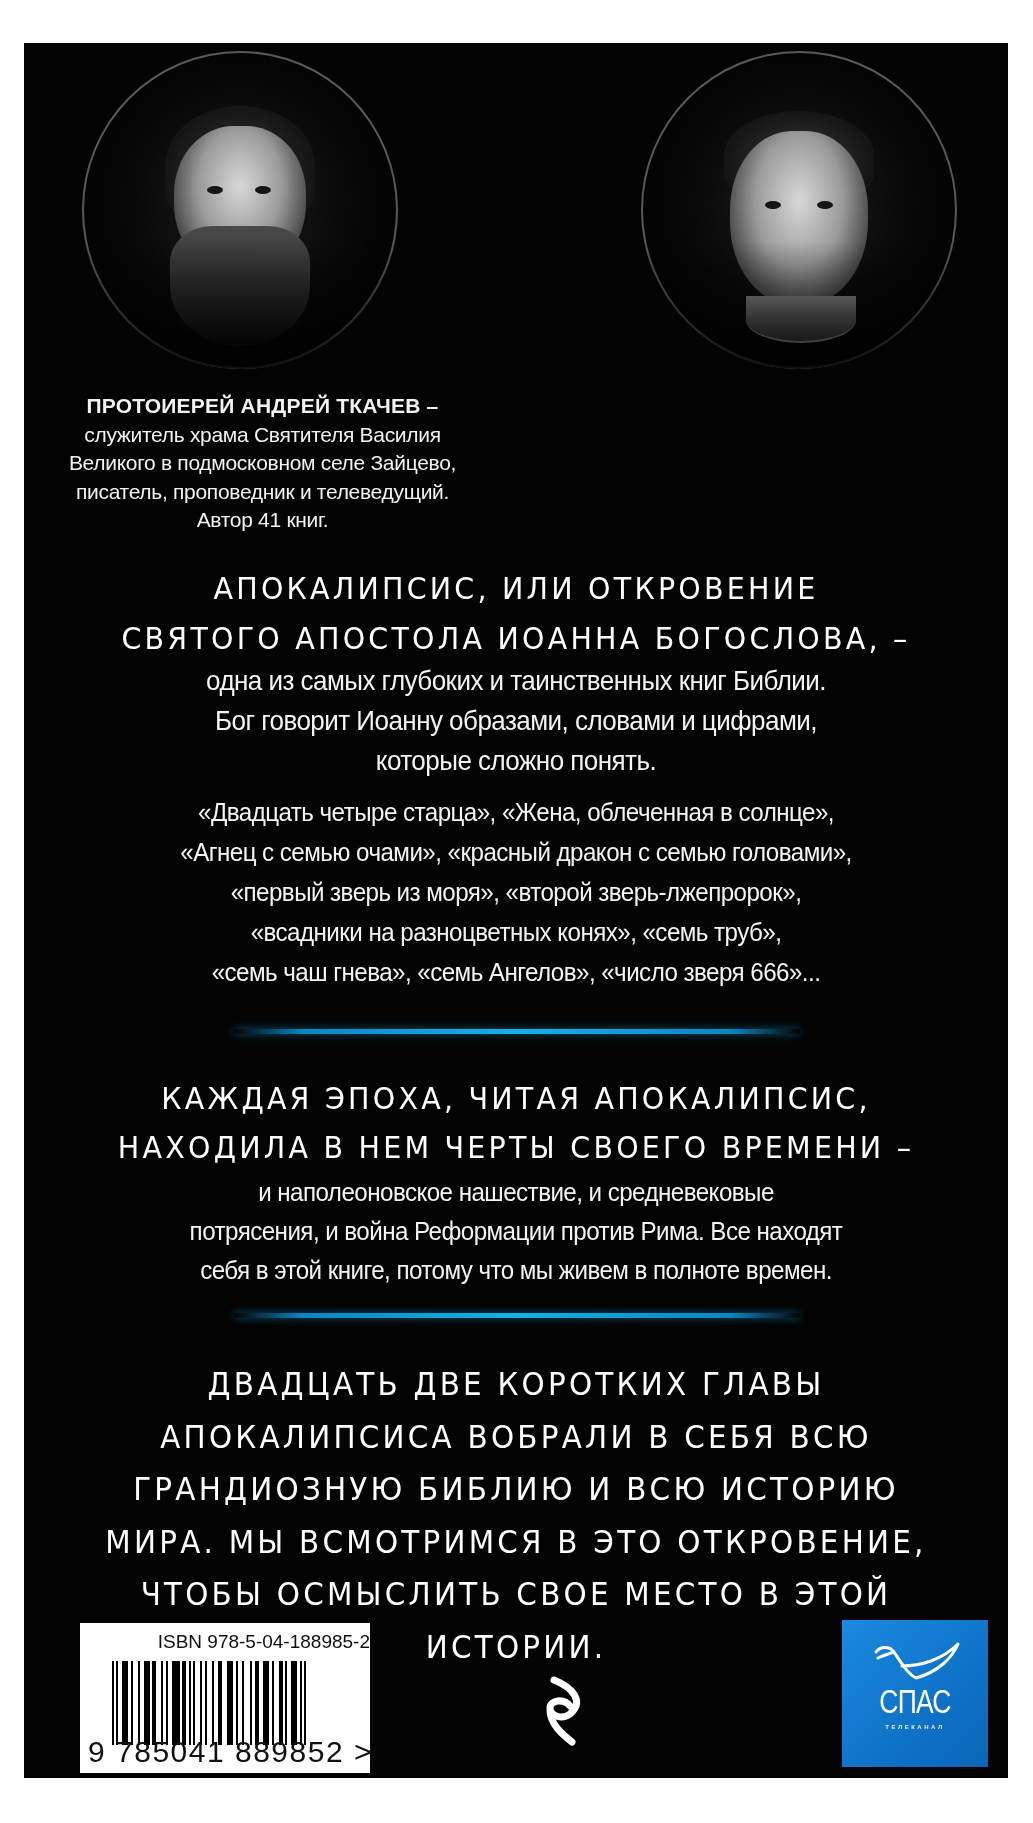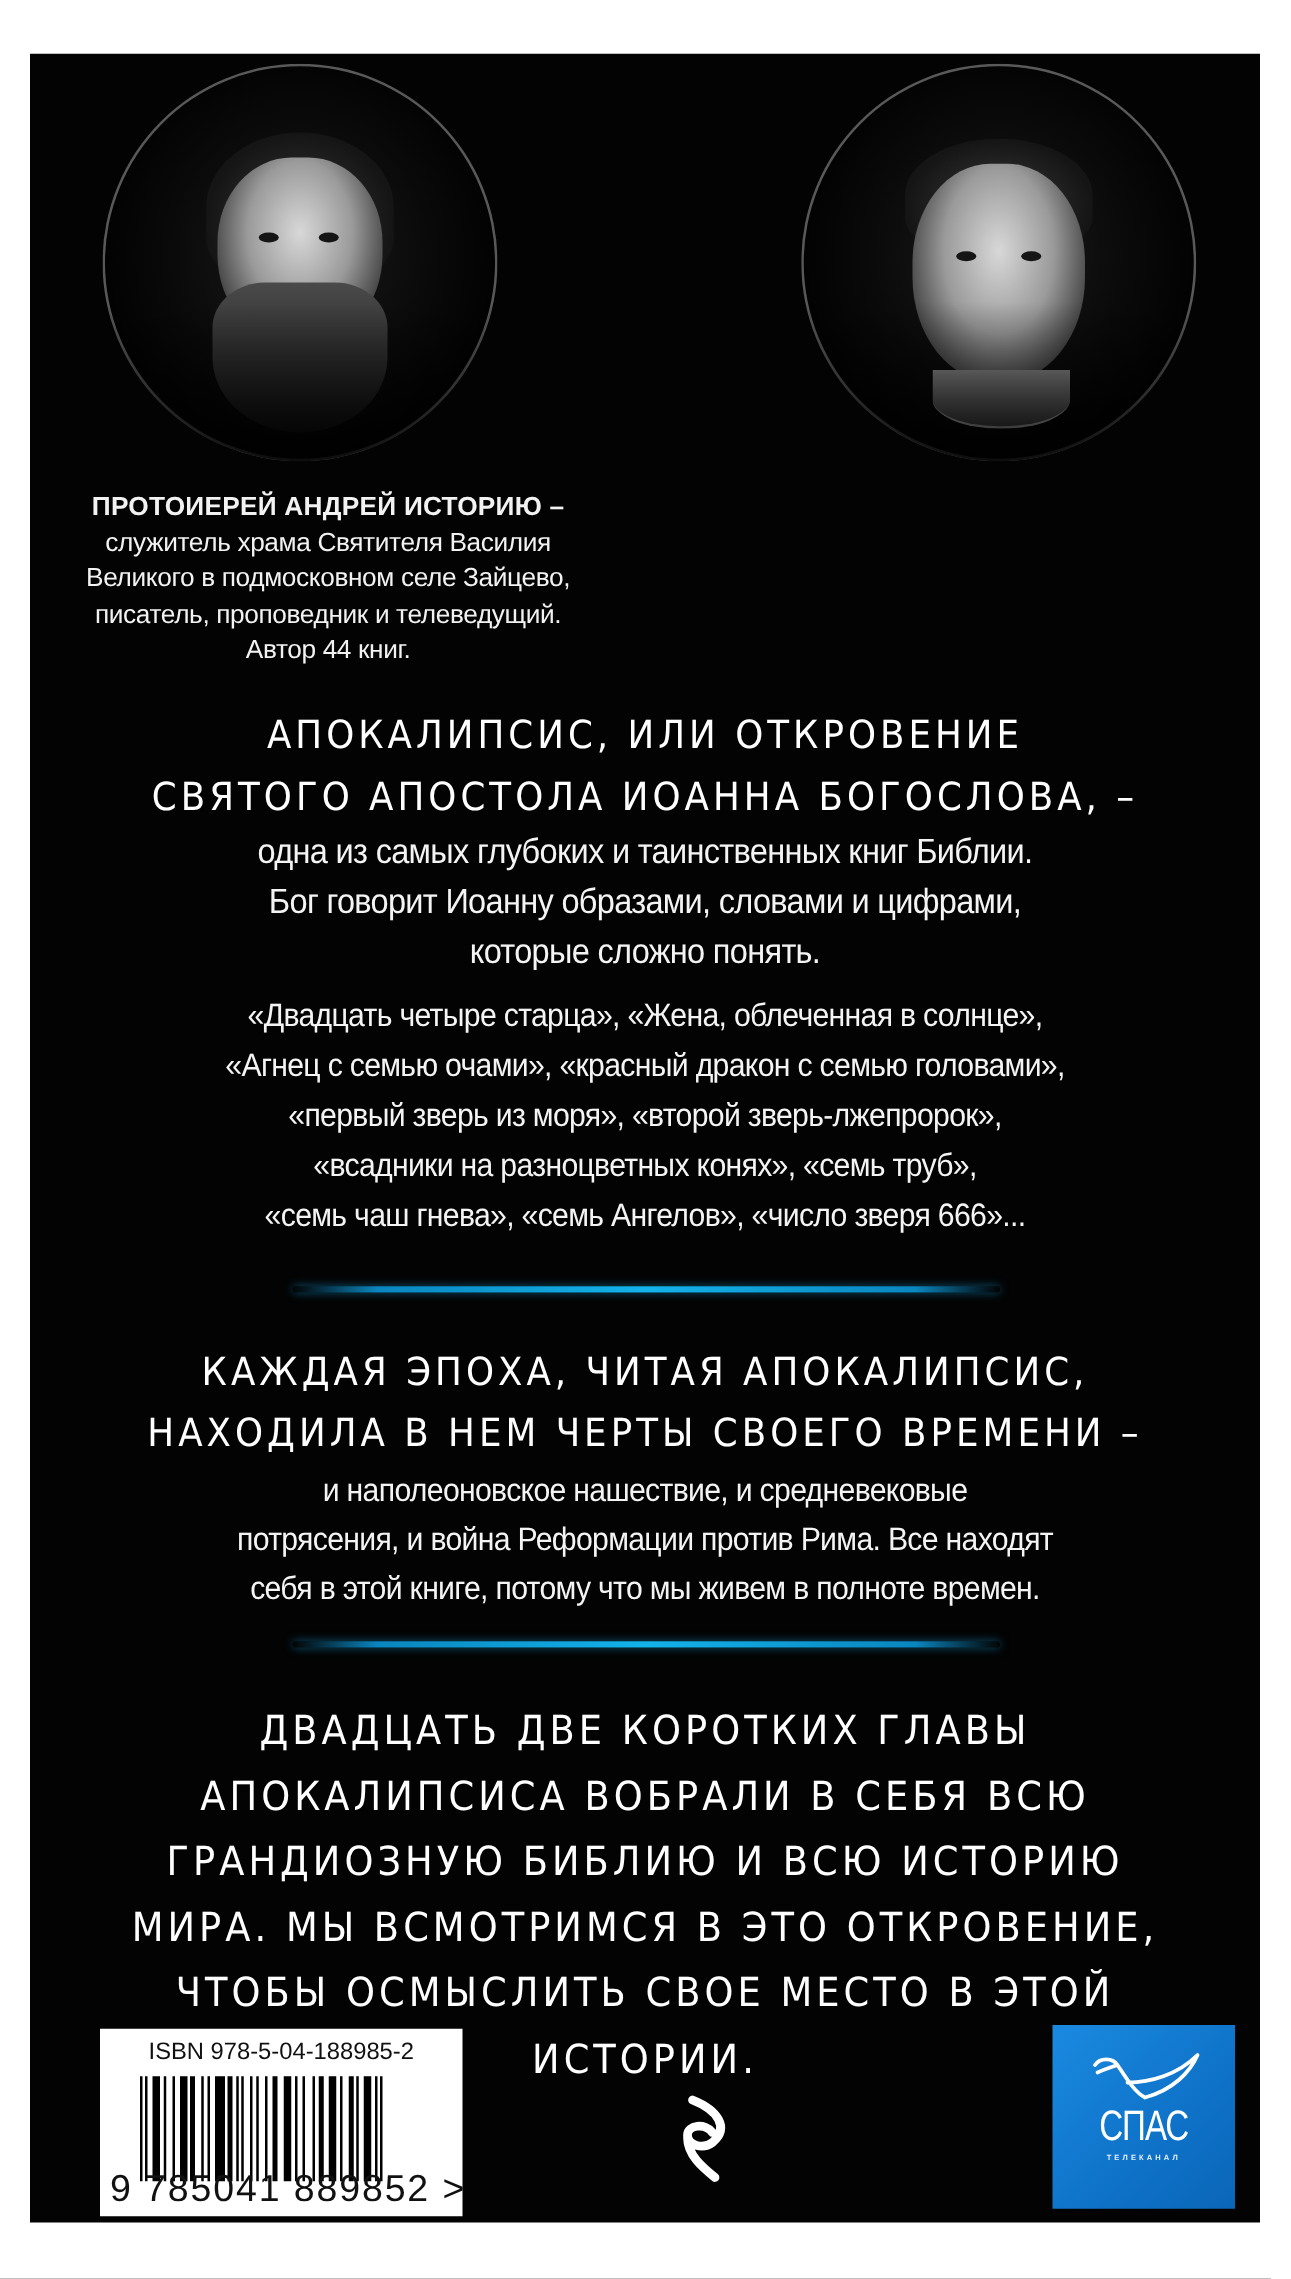--- a/index.html
+++ b/index.html
@@ -54,21 +54,21 @@
   }
   .divider {
     position:absolute; left:234px; width:566px; height:5px; border-radius:3px;
     background: linear-gradient(90deg, rgba(0,120,170,0) 0%, #0a86bf 12%, #13b3ea 50%, #0a86bf 88%, rgba(0,120,170,0) 100%);
     box-shadow: 0 0 8px rgba(20,160,220,0.55);
   }
   .barcode-box {
     position:absolute; left:80px; top:1623px; width:290px; height:150px; background:#ffffff;
   }
   .isbn-text {
-    position:absolute; left:0; top:8px; width:100%; text-align:center;
+    position:absolute; left:0; top:8px; width:100%; text-align:right;
     font-family:"Liberation Sans", sans-serif; font-size:19px; color:#111;
   }
   .bars { position:absolute; left:32px; top:38px; width:226px; height:84px; display:flex; align-items:stretch; }
   .bars span { display:block; height:100%; }
   .ean-digits {
     position:absolute; left:8px; top:112px; width:280px;
     font-family:"Liberation Sans", sans-serif; font-size:30px; color:#111; letter-spacing:1.5px;
     white-space:nowrap;
   }
   .publisher-logo { position:absolute; left:540px; top:1672px; width:50px; height:80px; }
@@ -101,25 +101,25 @@
 
 <div class="portrait" style="left:641px; top:51px;">
   <div class="hair" style="top:60px; width:150px; height:90px;"></div>
   <div class="face" style="top:80px; width:138px; height:175px;"></div>
   <div class="eye" style="left:124px; top:150px;"></div>
   <div class="eye" style="left:176px; top:150px;"></div>
   <div style="position:absolute; left:105px; top:245px; width:110px; height:45px; border-radius:0 0 50% 50%; background:linear-gradient(180deg,#8a8a8a,#4a4a4a); border-bottom:2px solid #bbb;"></div>
 </div>
 
 <div class="person-text" style="left:40px; top:392px; width:445px;">
-  <span class="name">ПРОТОИЕРЕЙ АНДРЕЙ ИСТОРИЮ –</span>
+  <span class="name">ПРОТОИЕРЕЙ АНДРЕЙ ТКАЧЕВ –</span>
   <span class="bio">служитель храма Святителя Василия
 Великого в подмосковном селе Зайцево,
 писатель, проповедник и телеведущий.
-Автор 44 книг.</span>
+Автор 41 книг.</span>
 </div>
 <div class="person-text" style="left:598px; top:387px; width:420px;">
 </div>
 
 <div class="heading" style="top:563px; line-height:50px;">АПОКАЛИПСИС, ИЛИ ОТКРОВЕНИЕ
 СВЯТОГО АПОСТОЛА ИОАННА БОГОСЛОВА, –</div>
 <div class="body-text" style="top:661px; line-height:40px; font-size:28px;">одна из самых глубоких и таинственных книг Библии.
 Бог говорит Иоанну образами, словами и цифрами,
 которые сложно понять.</div>
 <div class="body-text" style="top:792px; line-height:40px; font-size:26px;">«Двадцать четыре старца», «Жена, облеченная в солнце»,

